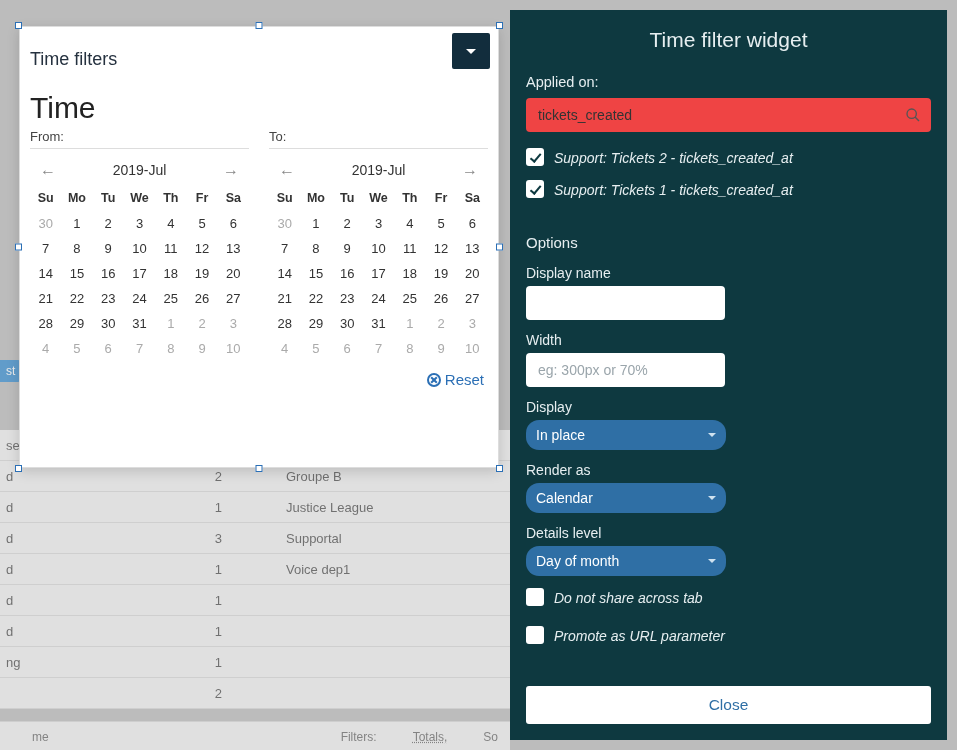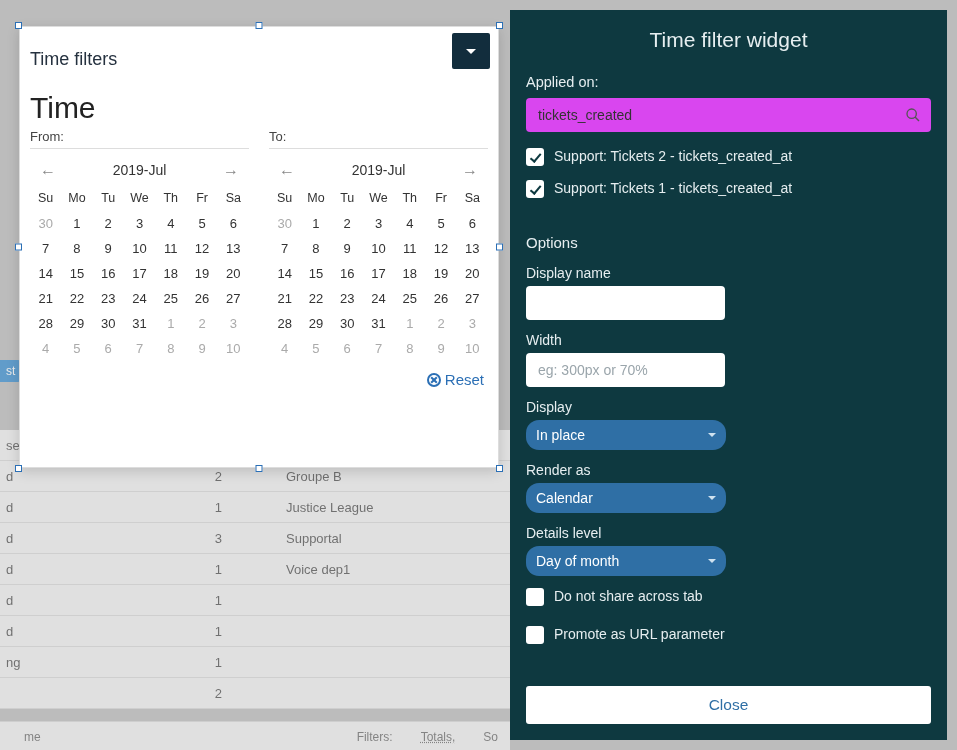--- a/index.html
+++ b/index.html
@@ -30,21 +30,21 @@
 .bg-cell-right { width: 230px; padding-left: 6px; margin-left: 46px; }
 
 .bg-footer {
   position: absolute; left: 0; bottom: 0; width: 510px;
   background: #fff; opacity: 0.55; font-size: 12px;
   padding: 8px 4px 6px 4px;
   color: #555;
   border-top: 1px solid #ddd;
   display: flex;
 }
-.bg-footer .lbl { margin-right: 8px; padding-left: 20px; }
+.bg-footer .lbl { margin-left: 8px; margin-right: 8px; padding-left: 20px; }
 
 
 .modal {
   position: absolute;
   left: 19px; top: 26px;
   width: 480px; height: 442px;
   background: #fff;
   border: 1px solid #ddd;
   box-shadow: 0 4px 12px rgba(0,0,0,0.15);
 }
@@ -77,21 +77,21 @@
 }
 .modal-body { padding: 0 10px; }
 .time-heading { font-size: 30px; font-weight: 400; color: #222; margin-top: 4px; margin-bottom: 4px; }
 .calendars { display: flex; gap: 20px; }
 .cal-col { flex: 1; }
 .cal-label { font-size: 13px; color: #444; border-bottom: 1px solid #ddd; padding-bottom: 4px; margin-bottom: 10px; }
 .cal-nav { display: flex; align-items: center; justify-content: space-between; padding: 0 4px; margin-bottom: 4px;}
 .cal-arrow { color: #888; font-size: 16px; padding: 2px 6px; cursor: pointer; }
 .cal-month { font-size: 14px; color: #333; flex: 1; text-align: center; }
 .cal-grid { }
-.cal-head { display: grid; grid-template-columns: repeat(7, 1fr); }
+.cal-head { display: grid; grid-template-columns: repeat(7, 1fr); font-weight: bold; }
 .cal-head div { font-size: 12.5px; color: #333; text-align: center; padding: 6px 0; }
 .cal-body { display: grid; grid-template-columns: repeat(7, 1fr); }
 .cal-body div { font-size: 13px; color: #333; text-align: center; padding: 5px 0; cursor: pointer; }
 .cal-body div.muted { color: #aaa; }
 .reset-row { text-align: right; padding: 10px 4px 0 0; }
 .reset-link { color: #2b6fb5; font-size: 15px; display: inline-flex; align-items: center; gap: 4px; cursor: pointer; text-align: center; }
 .reset-link .circ { width: 14px; height: 14px; border: 2px solid #2b6fb5; border-radius: 50%; position: relative; display: inline-flex; align-items:center; justify-content:center; }
 .reset-link .circ::before, .reset-link .circ::after { content:''; position:absolute; width:8px; height:2px; background:#2b6fb5; }
 .reset-link .circ::before { transform: rotate(45deg);}
 .reset-link .circ::after { transform: rotate(-45deg);}
@@ -104,32 +104,32 @@
   background: #0e3940;
   color: #e6eef0;
   padding: 18px 16px 16px 16px;
   display: flex; flex-direction: column;
 }
 .sb-title { font-size: 21px; text-align: center; margin-bottom: 22px; font-weight: 400; }
 .sb-section-label { font-size: 14.5px; margin-bottom: 8px; }
 .sb-input-wrap { position: relative; margin-bottom: 16px; }
 .sb-input {
   width: 100%; height: 34px;
-  background: #d946ef; color: #333;
+  background: #ef4444; color: #333;
   border: none; border-radius: 4px;
   padding: 0 34px 0 12px;
   font-size: 14px;
 }
 .sb-input::placeholder { color: #999; }
 .sb-search-icon {
   position: absolute; right: 10px; top: 50%; transform: translateY(-50%);
   width: 16px; height: 16px;
 }
 .sb-search-icon svg { width: 16px; height: 16px; stroke: #555; }
-.sb-check-row { display: flex; align-items: flex-start; gap: 10px; margin-bottom: 14px; }
+.sb-check-row { display: flex; align-items: flex-end; gap: 10px; margin-bottom: 14px; font-style: italic; }
 .sb-checkbox {
   width: 18px; height: 18px; background: #fff; border-radius: 3px;
   display: flex; align-items: center; justify-content: center;
   flex-shrink: 0;
 }
 .sb-checkbox.checked::after {
   content: ''; width: 4px; height: 9px;
   border: solid #0e3940; border-width: 0 2.5px 2.5px 0;
   transform: rotate(40deg) translateY(-1px);
 }

